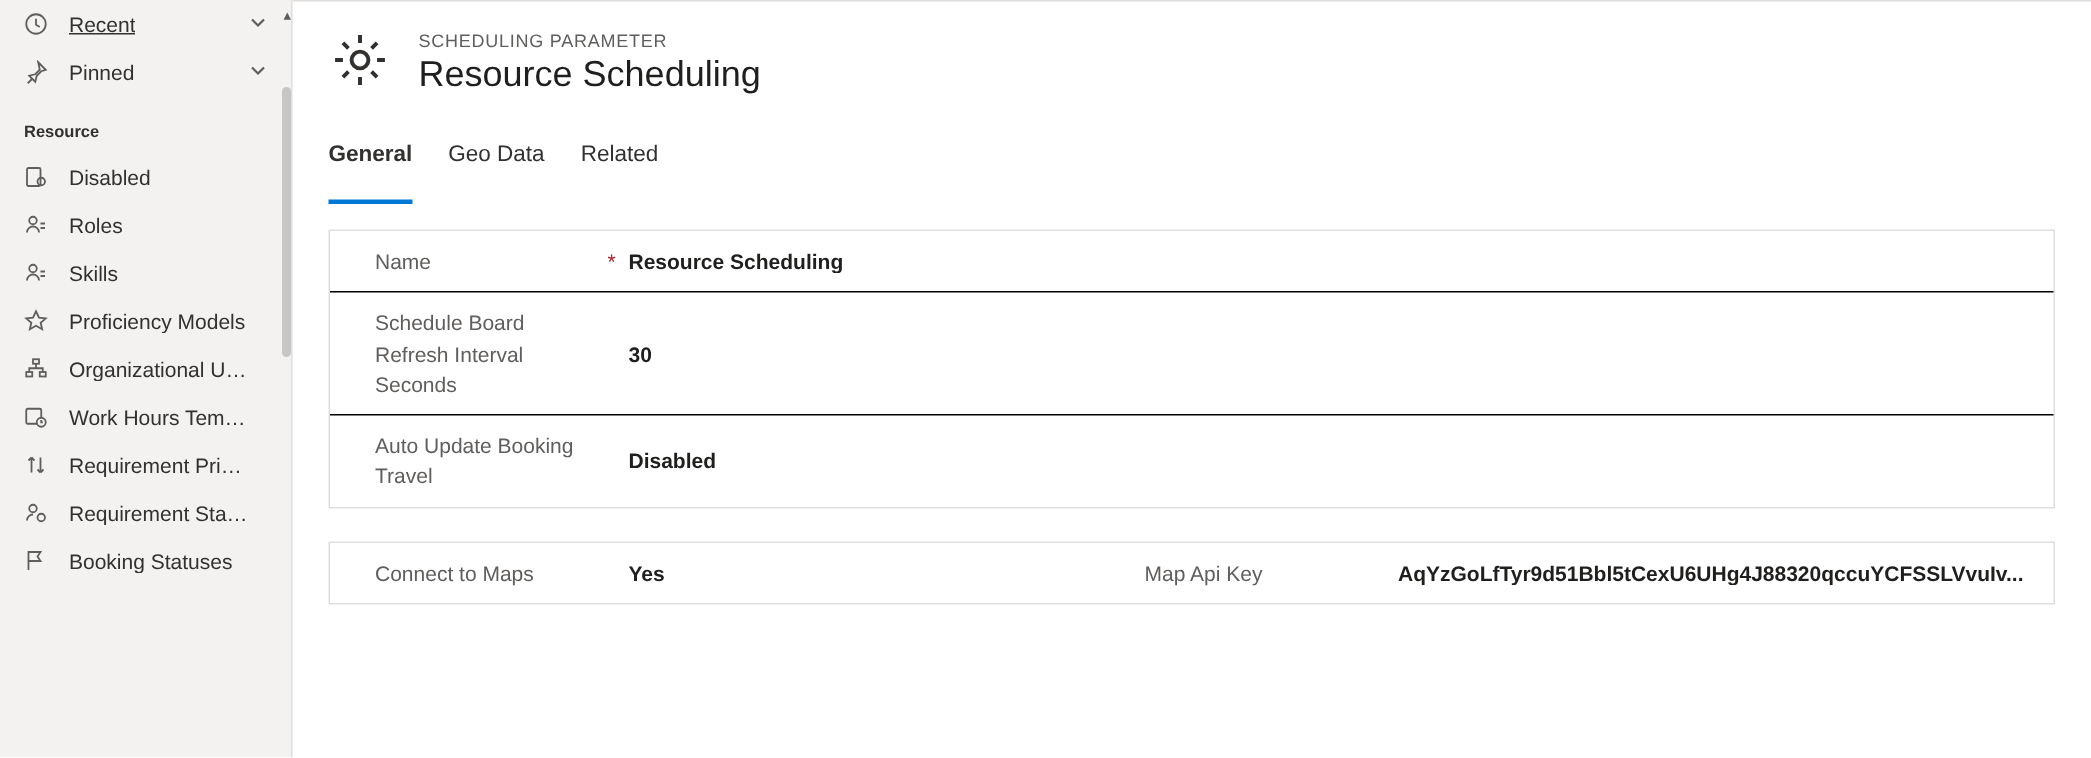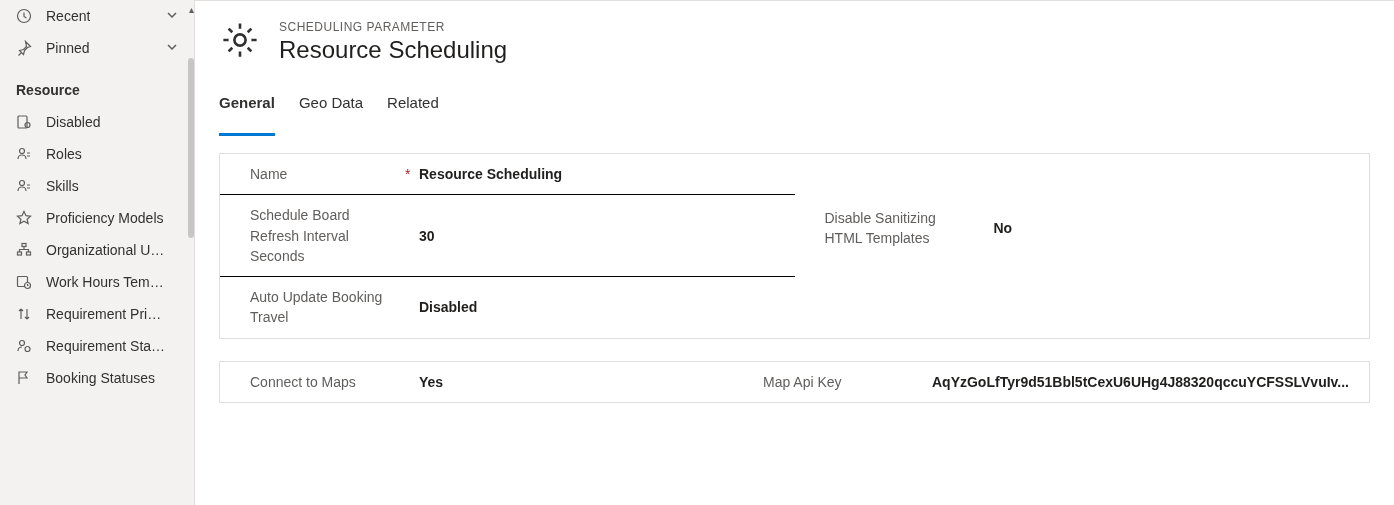--- a/index.html
+++ b/index.html
@@ -47,21 +47,21 @@
     .nav-row .spacer { flex: 1; }
     .nav-row .label {
       white-space: nowrap;
       overflow: hidden;
       text-overflow: ellipsis;
       max-width: 120px;
     }
     .group-header {
       padding: 18px 16px 8px 16px;
       font-weight: 600;
-      font-size: 14px;
+      font-size: 11px;
       color: #323130;
     }
     .icon {
       width: 16px;
       height: 16px;
       display: inline-flex;
       align-items: center;
       justify-content: center;
       flex-shrink: 0;
     }
@@ -157,21 +157,21 @@
       top: 4px;
       font-size: 10px;
       color: #605e5c;
     }
   </style>
 </head>
 <body>
 
 <div class="sidebar">
   <div class="sidebar-scroll">
-    <div class="nav-row" style="position:relative;">
+    <div class="nav-row" style="position:relative;text-decoration:underline;">
       <span class="icon">
         <svg viewBox="0 0 16 16">
             <circle cx="8" cy="8" r="6.5"></circle>
             <path d="M8 4.5v4l2.5 1.5"></path>
           </svg>
       </span>
       <span class="label">Recent</span>
       <span class="spacer"></span>
       <span class="chevron"><svg viewBox="0 0 12 12">
             <path d="M2 4l4 4 4-4"></path>
@@ -313,28 +313,20 @@
           <div class="field-label">Schedule Board Refresh Interval Seconds</div>
           <span class="req-mark"></span>
           <div class="field-value">30</div>
         </div>
         <div class="field-row">
           <div class="field-label">Auto Update Booking Travel</div>
           <span class="req-mark"></span>
           <div class="field-value">Disabled</div>
         </div>
       </div>
-      <div class="col">
-        <div class="field-row" style="border-bottom:none; min-height:44px;"></div>
-        <div class="field-row">
-          <div class="field-label">Disable Sanitizing HTML Templates</div>
-          <span class="req-mark"></span>
-          <div class="field-value">No</div>
-        </div>
-      </div>
     </div>
   </div>
 
   <div class="section">
     <div class="row-group">
       <div class="col">
         <div class="field-row">
           <div class="field-label">Connect to Maps</div>
           <span class="req-mark"></span>
           <div class="field-value">Yes</div>

